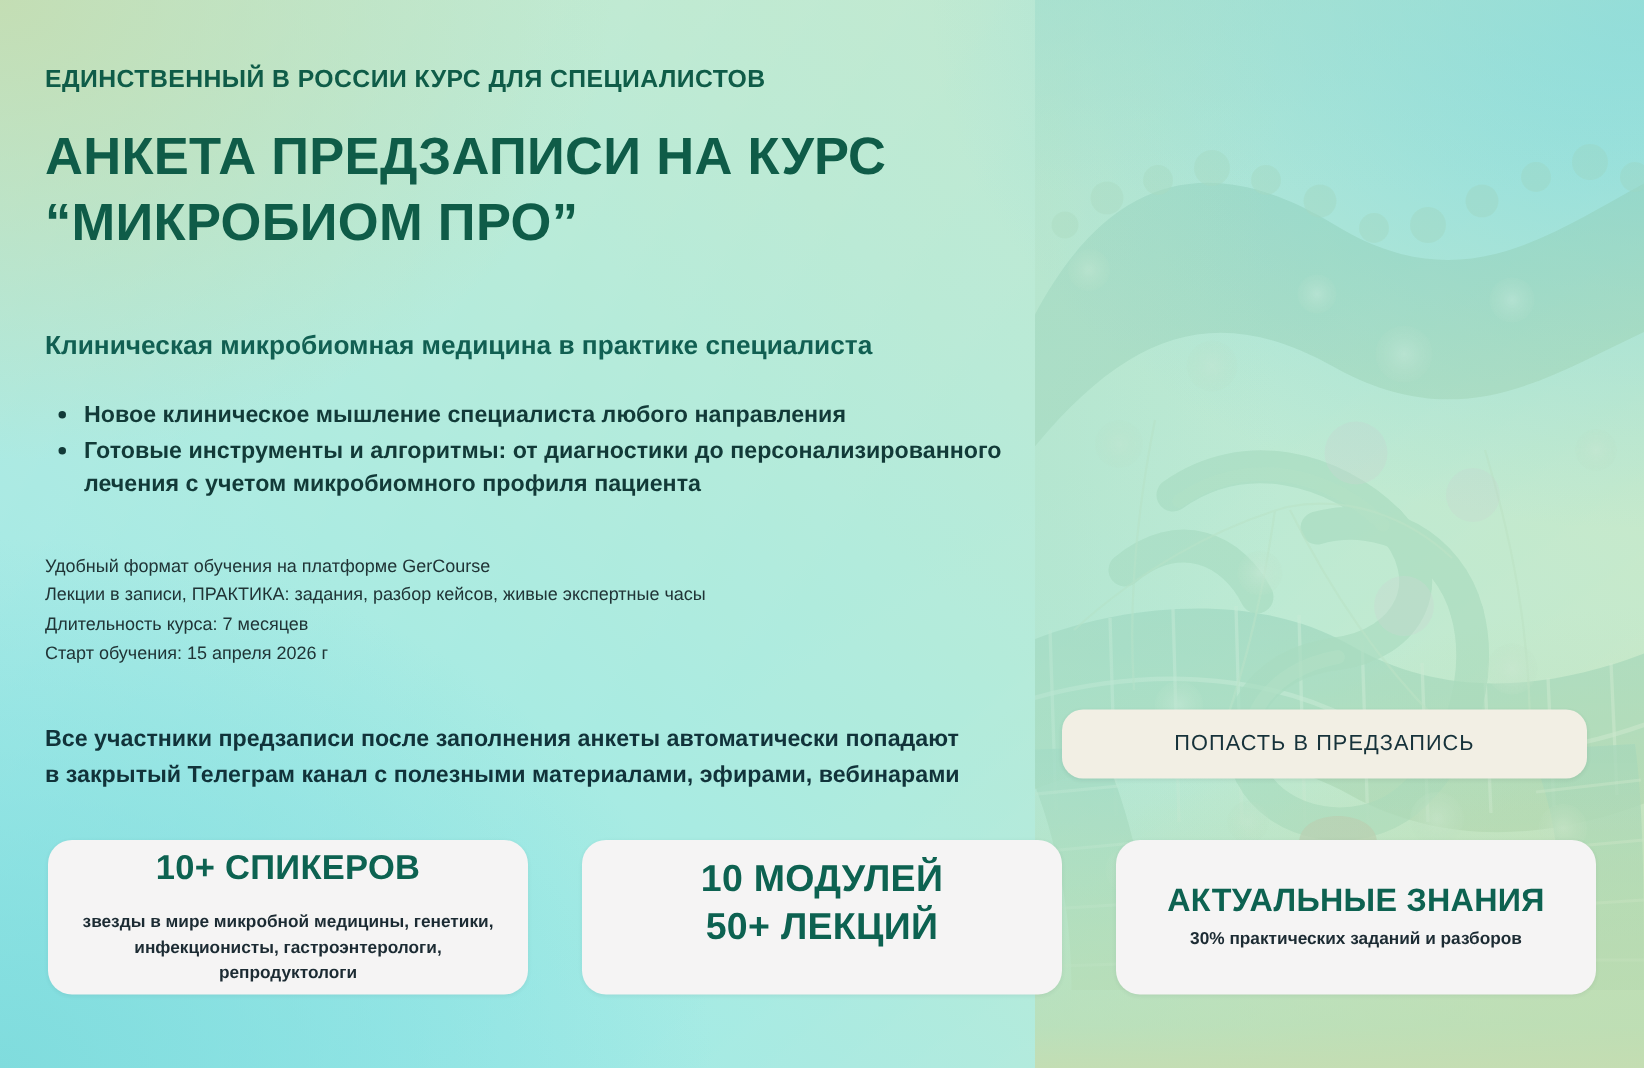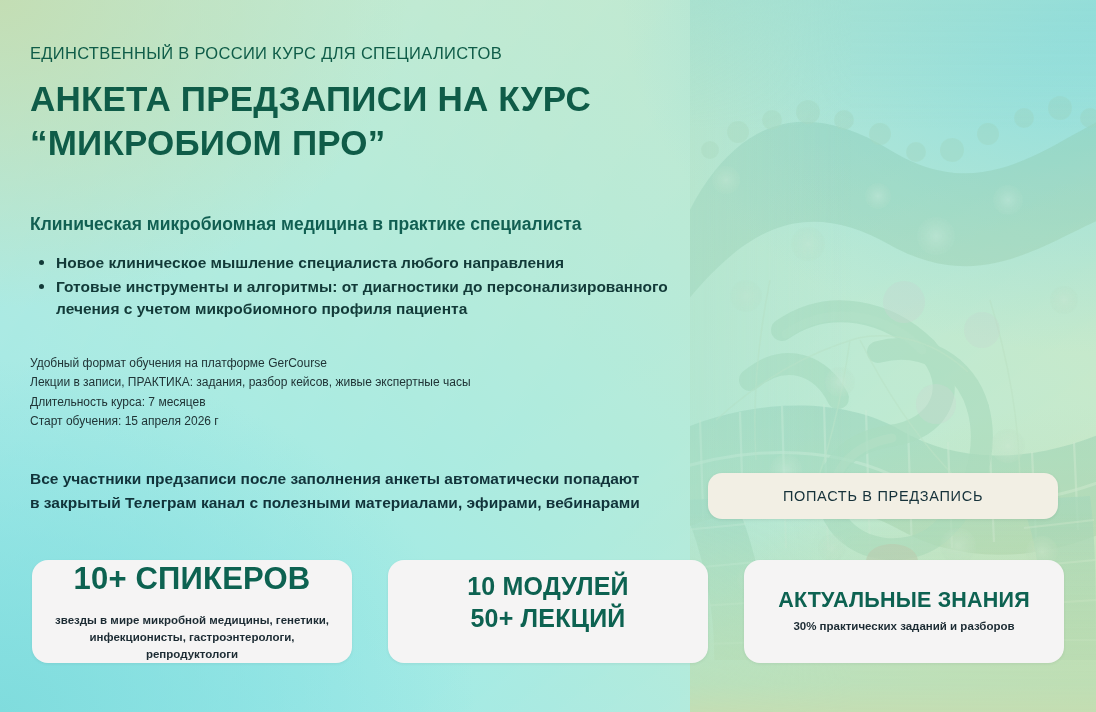--- a/index.html
+++ b/index.html
@@ -97,25 +97,25 @@
   #content-column {
     position: absolute;
     left: 30px;
     top: 44px;
     width: 680px;
     z-index: 5;
   }
 
   #eyebrow-text {
     font-size: 16.5px;
-    font-weight: normal;
+    font-weight: bold;
     letter-spacing: 0.3px;
     color: #0f5c48;
     line-height: 1.2;
-    margin-bottom: 13px;
+    margin-bottom: 19px;
   }
 
   #main-title {
     font-size: 35px;
     font-weight: bold;
     color: #0f5c48;
     line-height: 1.26;
     letter-spacing: 0.2px;
     margin-bottom: 0;
   }
@@ -123,21 +123,21 @@
 
   #subtitle-text {
     margin-top: 48px;
     font-size: 17.5px;
     font-weight: bold;
     color: #115f52;
     line-height: 1.3;
   }
 
   #bullet-list {
-    margin-top: 16px;
+    margin-top: 24px;
     list-style: none;
   }
   #bullet-list li {
     position: relative;
     padding-left: 26px;
     font-size: 15.5px;
     font-weight: bold;
     color: #123a38;
     line-height: 1.42;
     margin-bottom: 2px;
@@ -228,21 +228,21 @@
     font-weight: bold;
     color: #1c2b33;
     line-height: 1.48;
   }
   .card-subtitle .card-sub-line { display: block; }
 
   #card-modules .card-title { font-size: 25px; line-height: 1.28; }
   #card-modules { justify-content: flex-start; }
   #card-knowledge .card-title { font-size: 21.5px; }
   #card-knowledge .card-subtitle { margin-top: 4px; }
-  #card-speakers .card-title { font-size: 31px; text-align: right; }
+  #card-speakers .card-title { font-size: 23px; text-align: right; }
   #card-speakers .card-subtitle { margin-top: 14px; }
 </style>
 </head>
 <body>
 
 <div id="landing-page">
 
   <div id="gradient-overlay-c"></div>
   <div id="gradient-overlay-a"></div>
   <div id="gradient-overlay-b"></div>

